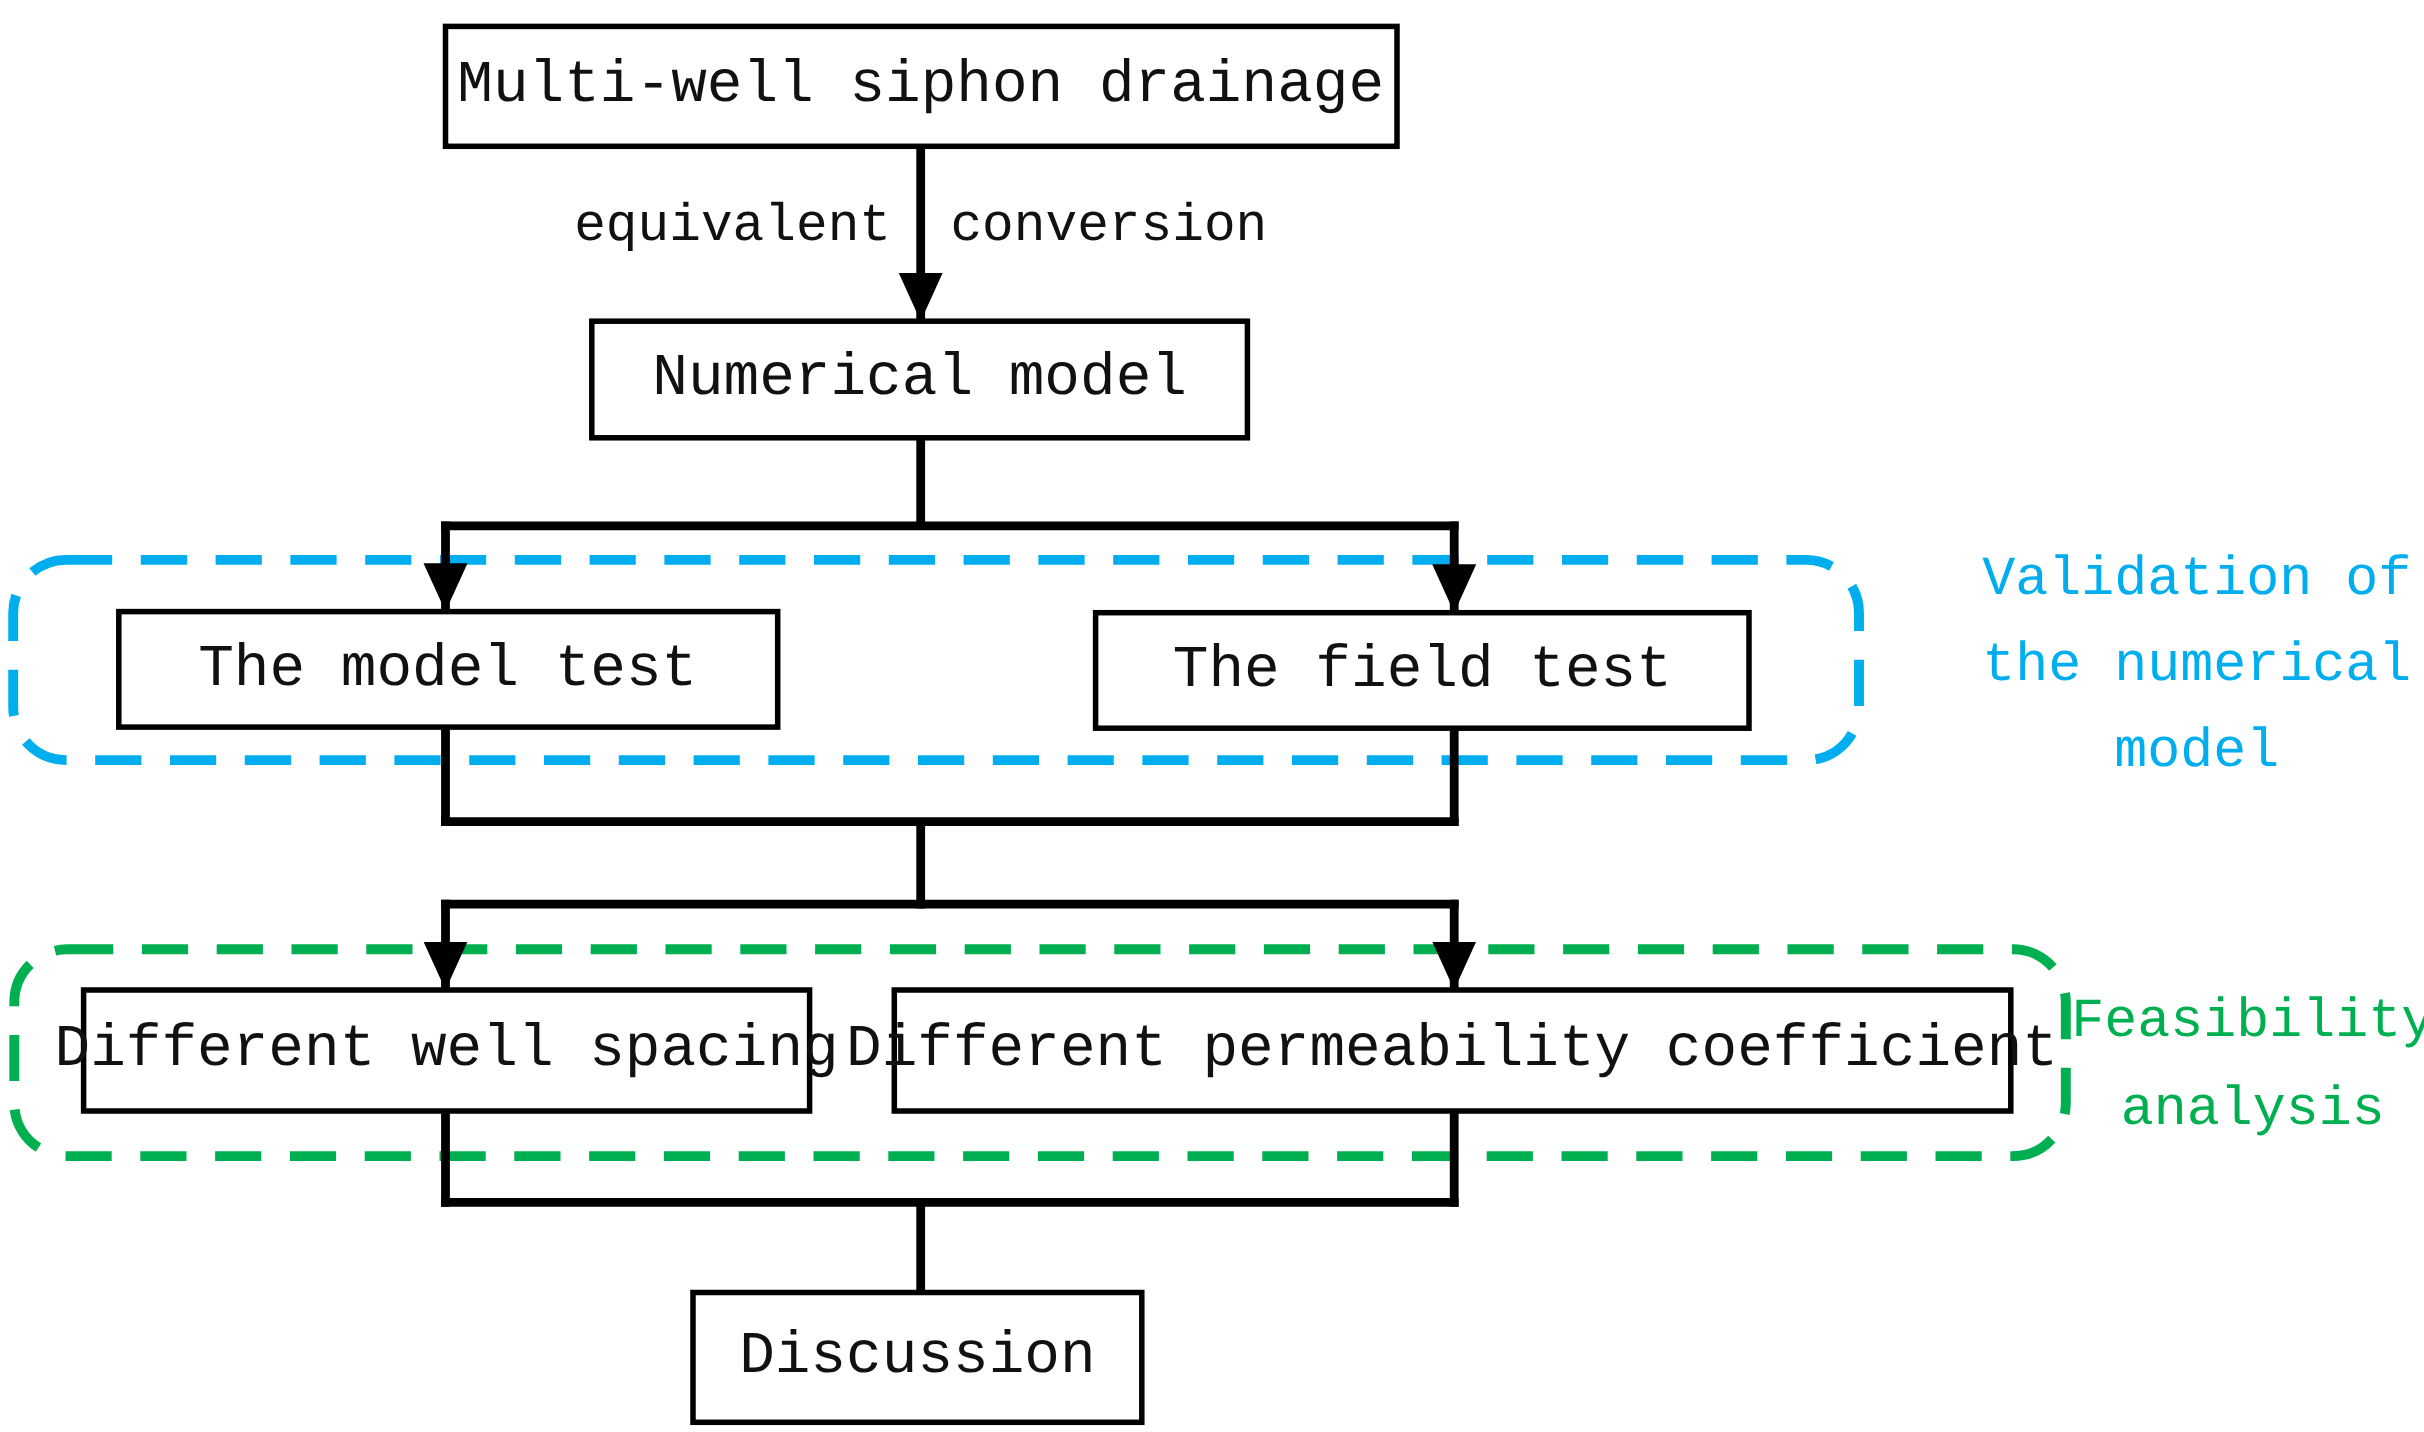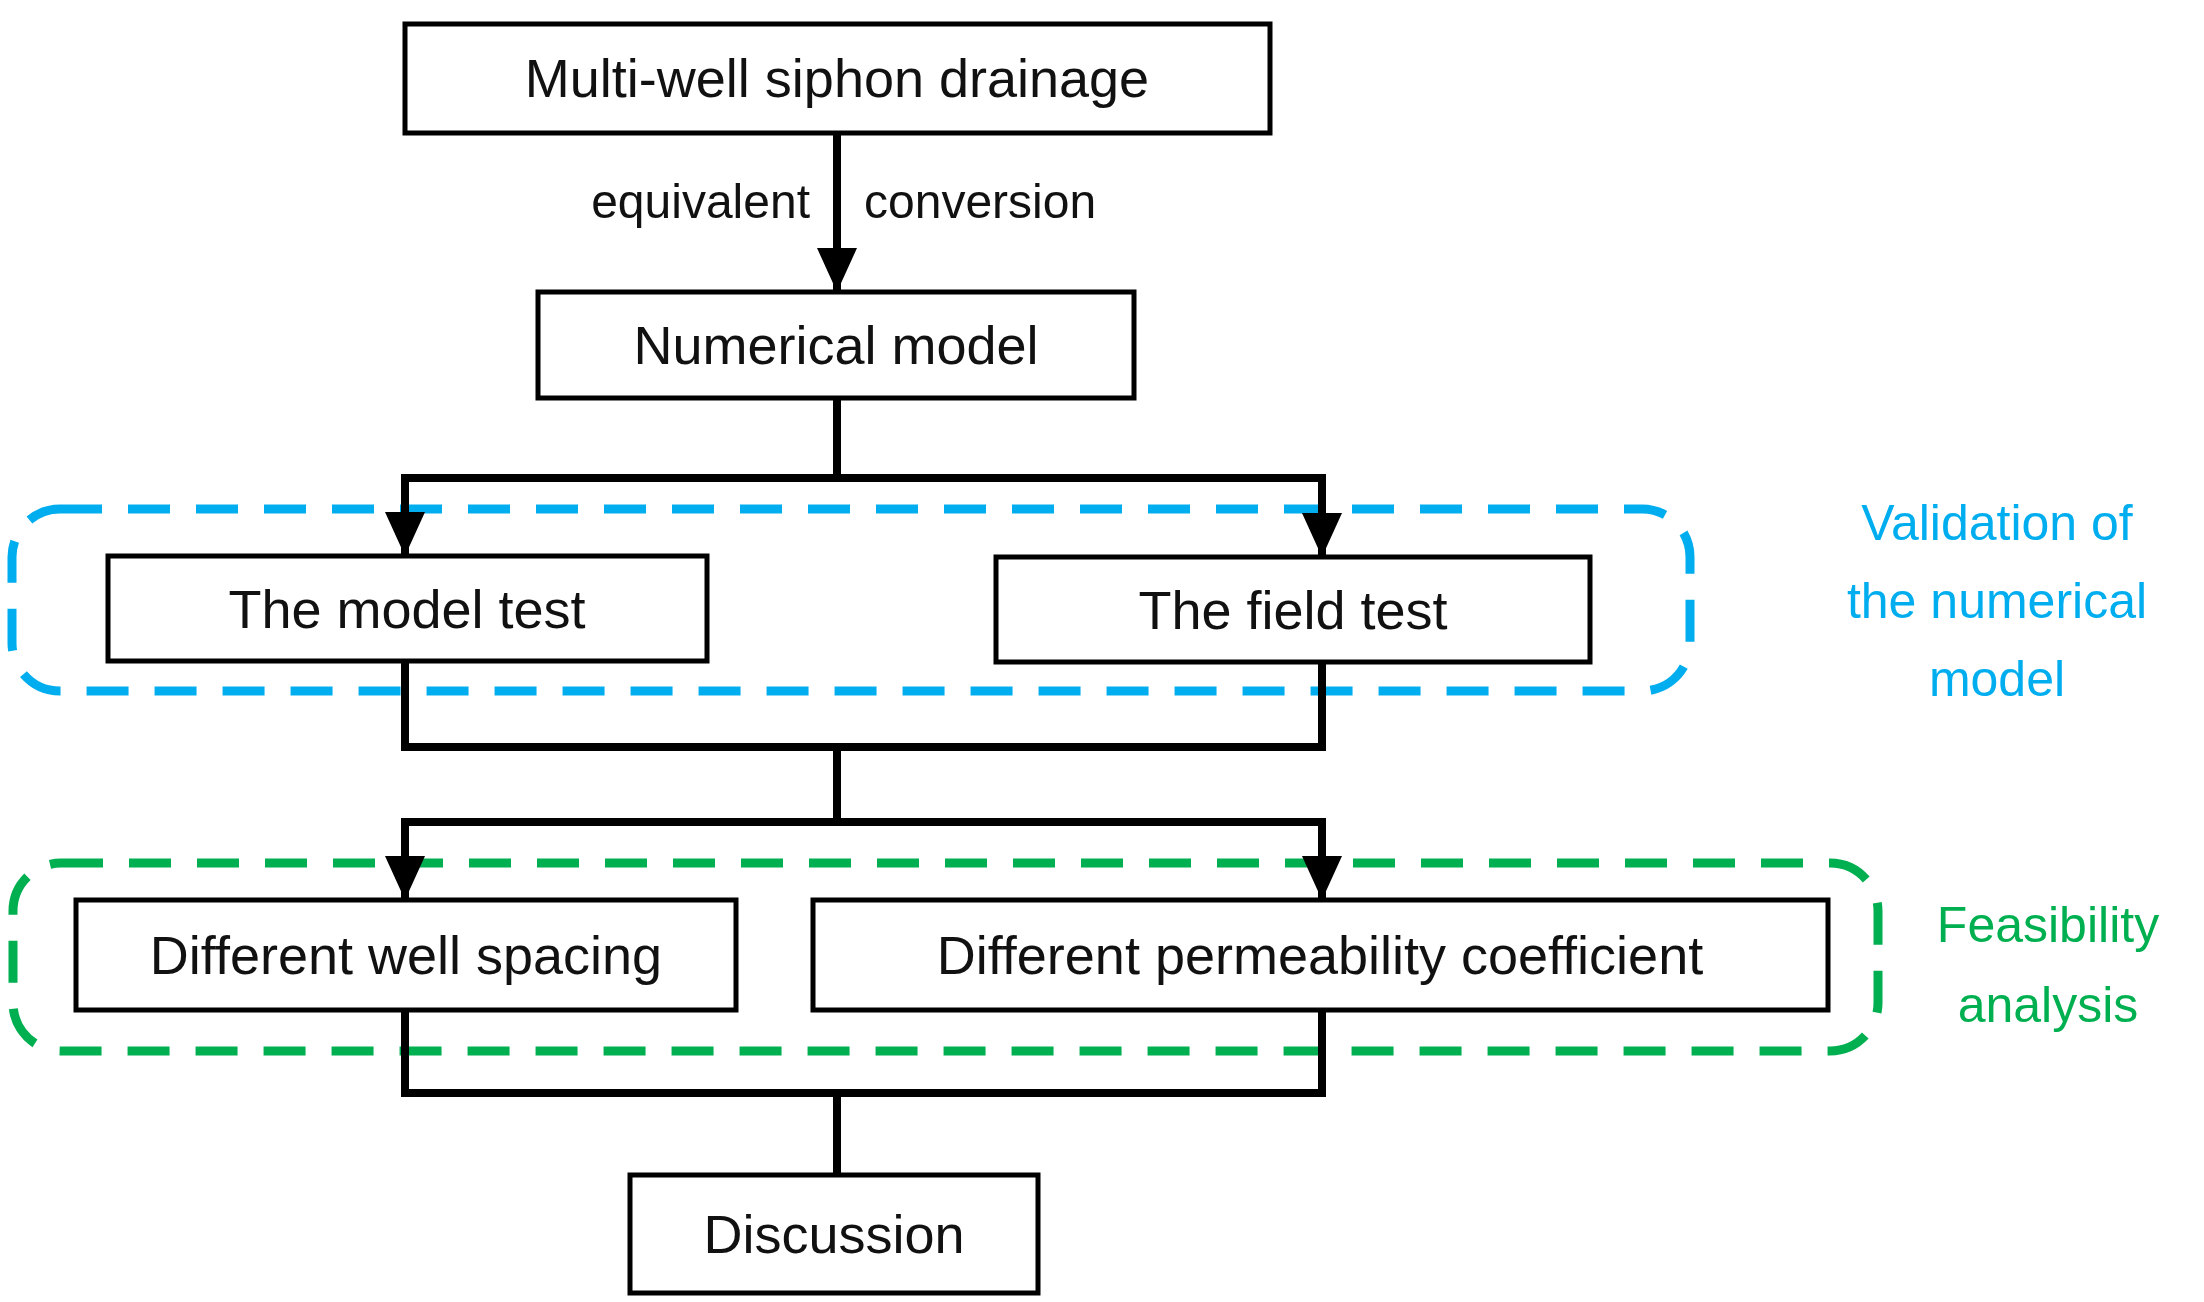--- a/index.html
+++ b/index.html
@@ -7,20 +7,21 @@
     padding: 0;
     background: #ffffff;
     font-family: "Liberation Sans", sans-serif;
   }
   .stage {
     position: relative;
     width: 2204px;
     height: 1302px;
     background: #ffffff;
     overflow: hidden;
+    font-family: Liberation Mono, monospace;
   }
   svg { display: block; }
 
   .box {
     fill: #ffffff;
     stroke: #000000;
     stroke-width: 5;
   }
   .box-label {
     fill: #111111;

